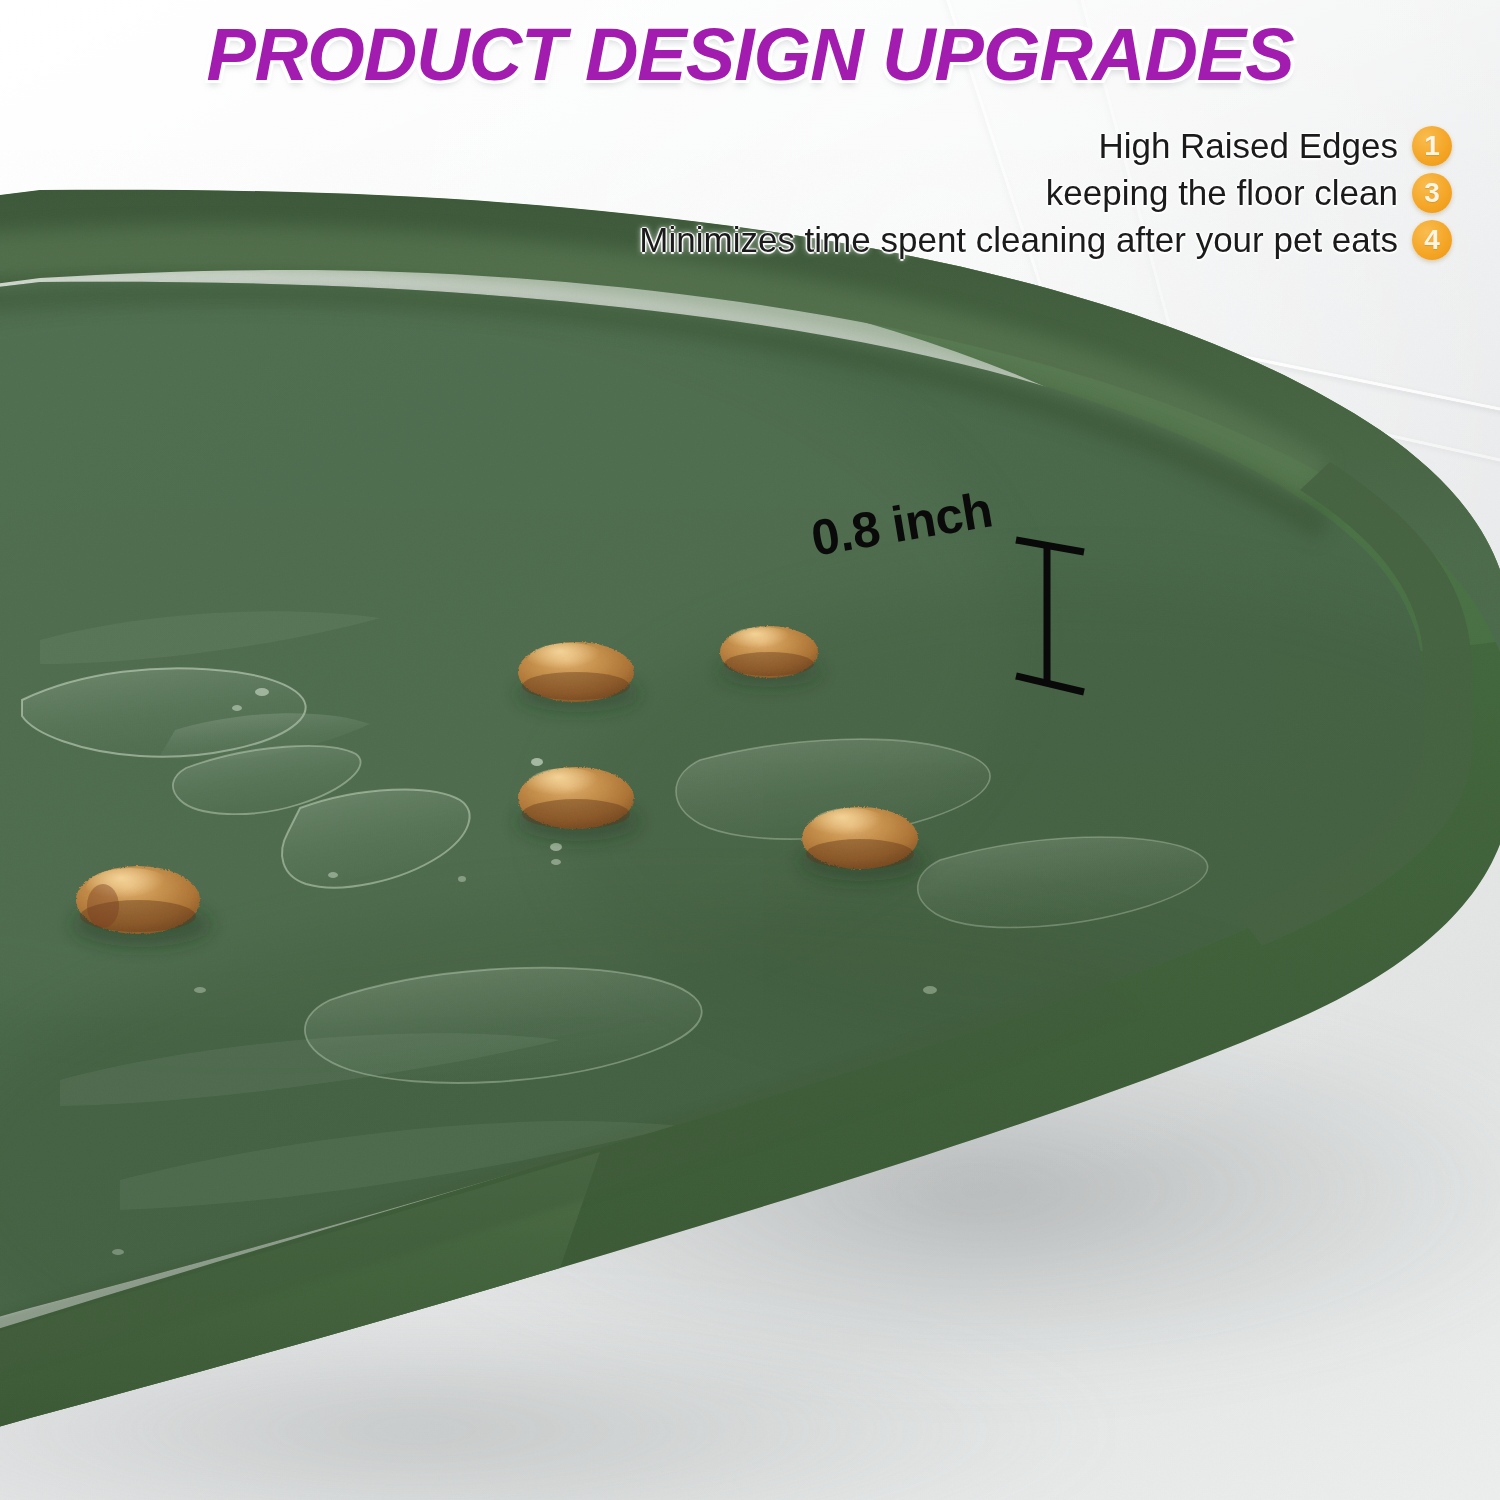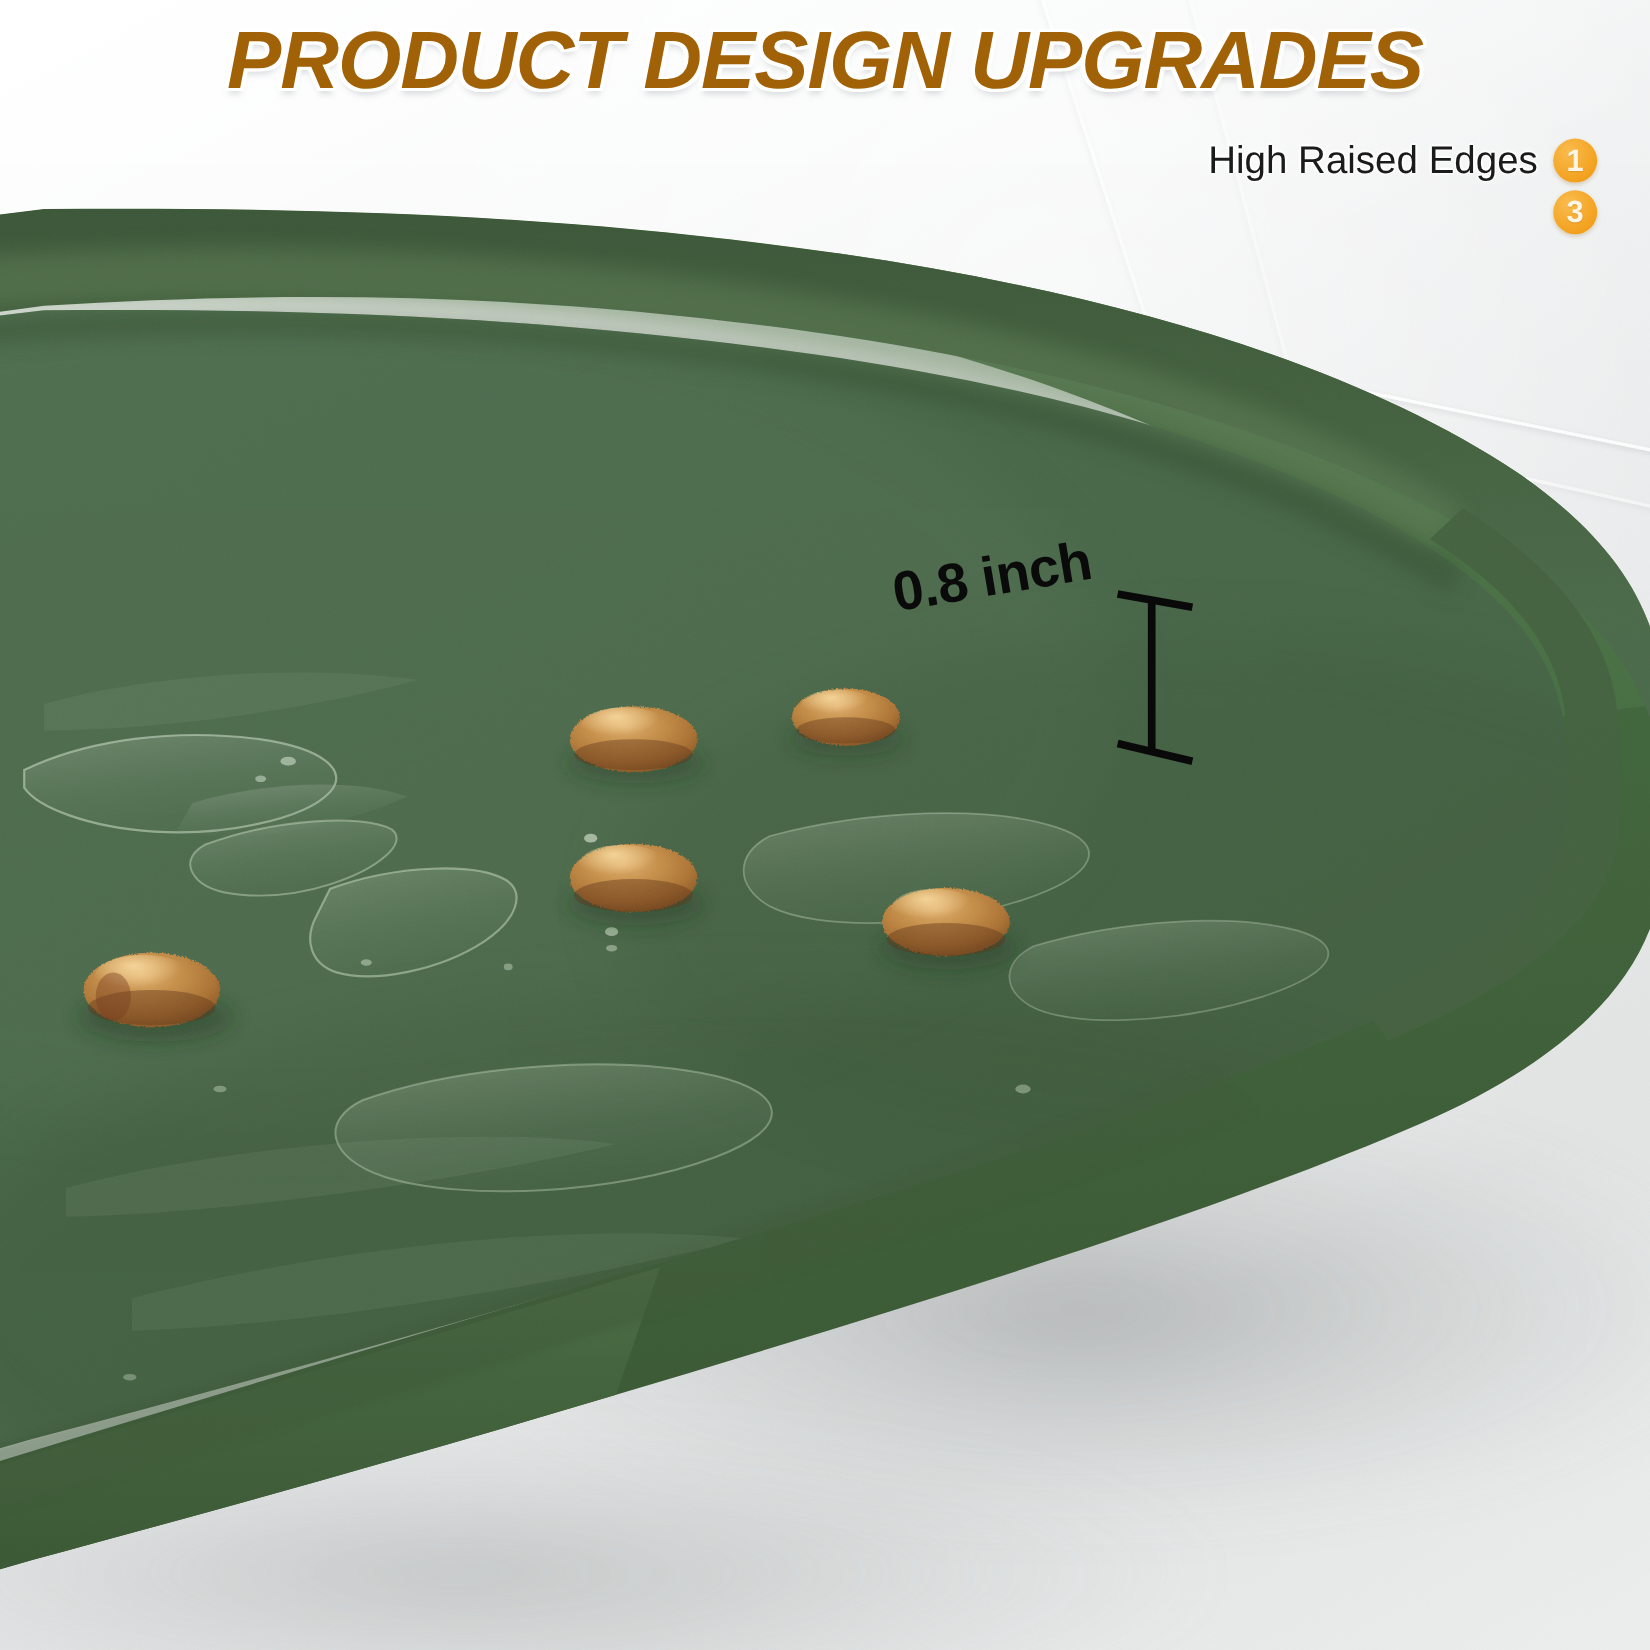--- a/index.html
+++ b/index.html
@@ -31,21 +31,21 @@
   #tray-wrap{position:absolute;inset:0;}
   #tray-wrap svg{position:absolute;left:0;top:0;}
 
   
   .headline{
     position:absolute;left:0;right:0;top:18px;
     text-align:center;
     font-size:74px;line-height:1;
     font-weight:bold;font-style:italic;
     letter-spacing:-1px;
-    color:#a16207;
+    color:#a21caf;
     white-space:nowrap;
     text-shadow:
       -3px 0 0 #fff, 3px 0 0 #fff, 0 -3px 0 #fff, 0 3px 0 #fff,
       -3px -3px 0 #fff, 3px -3px 0 #fff, -3px 3px 0 #fff, 3px 3px 0 #fff,
       -4px 0 2px #fff, 4px 0 2px #fff, 0 5px 6px rgba(150,155,160,.35);
   }
 
   .bullets{
     position:absolute;right:48px;top:126px;
     display:flex;flex-direction:column;
@@ -381,21 +381,26 @@
 
   <div class="bullets">
 
     <div class="bullet-row">
       <span class="bullet-text">High Raised Edges</span>
       <span class="bullet-badge">1</span>
     </div>
 
 
     <div class="bullet-row">
+      <span class="bullet-text">keeping the floor clean</span>
       <span class="bullet-badge">3</span>
     </div>
 
+    <div class="bullet-row">
+      <span class="bullet-text">Minimizes time spent cleaning after your pet eats</span>
+      <span class="bullet-badge">4</span>
+    </div>
 
   </div>
 
   <div class="dim-label">0.8 inch</div>
 
 </div>
 
 </body></html>

